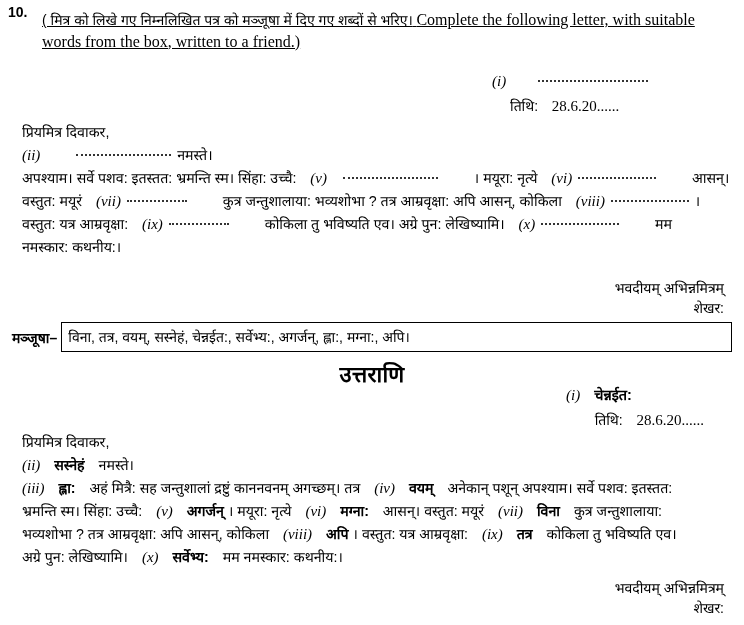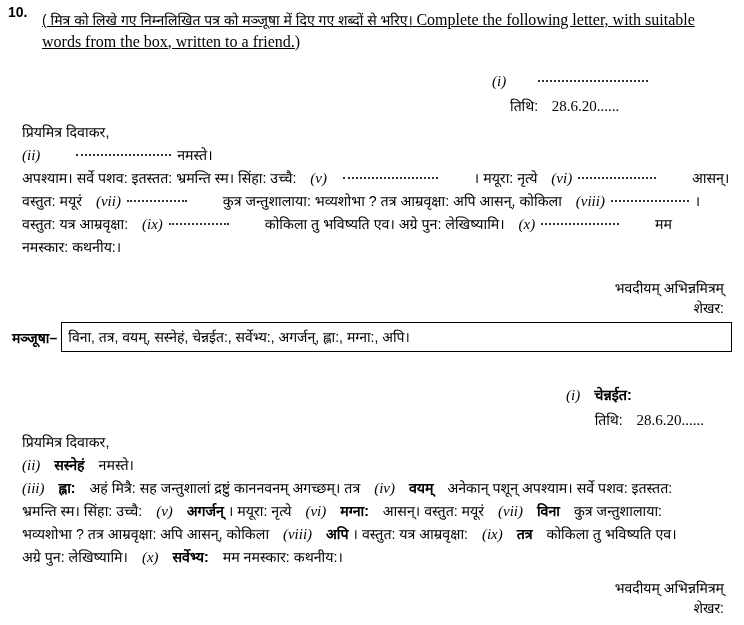--- a/index.html
+++ b/index.html
@@ -315,20 +315,21 @@
     <div>शेखर:</div>
   </div>
 
   <div class="manjusha-row">
     <span class="manjusha-label">मञ्जूषा–</span>
     <div class="manjusha-box">
       <span>विना, तत्र, वयम्, सस्नेहं, चेन्नईत:, सर्वेभ्य:, अगर्जन्, ह्ला:, मग्ना:, अपि।</span>
     </div>
   </div>
 
+  <div class="ans-title">उत्तराणि</div>
 
   <div class="ans-top">
     <span class="lt-row">
       <span class="ital">(i)</span>
       <span class="sp"></span>
       <span class="dev bold">चेन्नईत:</span>
     </span>
     <span class="lt-date">
       <span>तिथि:</span>
       <span class="sp"></span>

